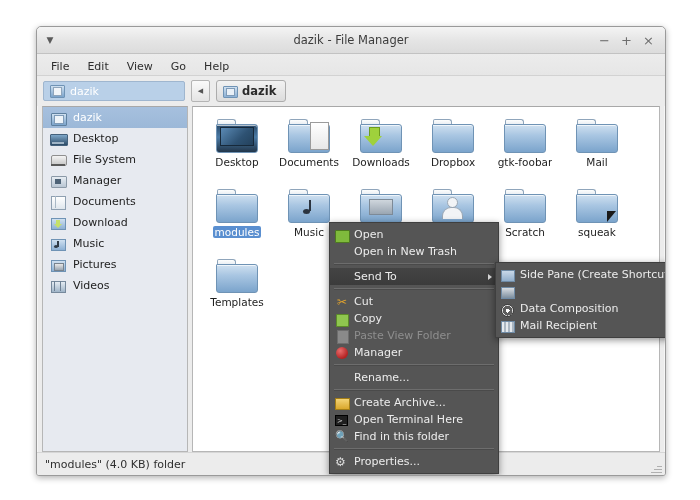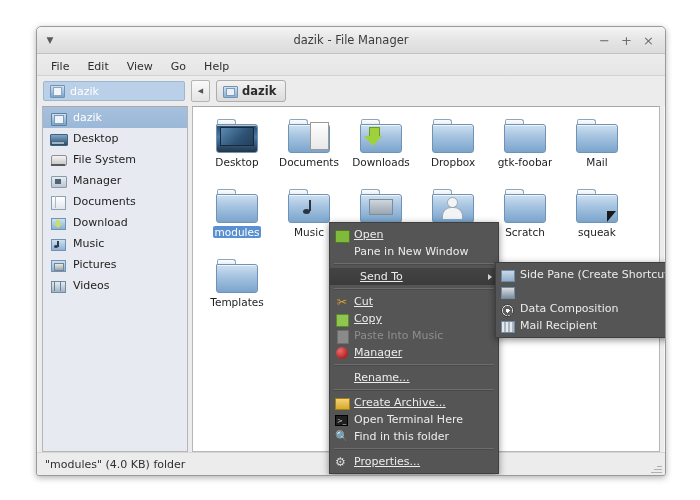--- a/index.html
+++ b/index.html
@@ -268,28 +268,27 @@
   .ctx-row {
     height: 17px;
     display: flex; align-items: center;
     padding: 0 6px 0 5px;
     font-size: 11px; color: #ececec;
     position: relative;
     white-space: nowrap;
   }
   .ctx-row.highlight {
     background: linear-gradient(to bottom, #444444, #3b3b3b);
-    gap: 6px;
   }
   .ctx-row.disabled { color: #8e8e8e; }
   .ctx-icon {
     width: 14px; height: 14px; flex: 0 0 14px;
     margin-right: 5px; position: relative;
   }
-  .ctx-label .u { text-decoration: underline; }
+  .ctx-label .u { }
   .ctx-sep {
     height: 1px; margin: 3px 4px;
     background: #6d6d6d;
     border-bottom: 1px solid #4a4a4a;
   }
   .sub-arrow {
     margin-left: auto;
     width: 0; height: 0;
     border-top: 3.5px solid transparent;
     border-bottom: 3.5px solid transparent;
@@ -577,21 +576,21 @@
 
     <div class="ctx-row">
       <div class="ctx-icon">
           <div class="ic-open"></div>
         </div>
       <span class="ctx-label"><span class="u">Open</span></span>
     </div>
 
     <div class="ctx-row">
       <div class="ctx-icon"></div>
-      <span class="ctx-label">Pane in New Window</span>
+      <span class="ctx-label">Open in New Trash</span>
     </div>
 
     <div class="ctx-sep"></div>
 
     <div class="ctx-row highlight">
       <div class="ctx-icon"></div>
       <span class="ctx-label"><span class="u">Send To</span></span>
       <span class="sub-arrow"></span>
     </div>
 
@@ -606,21 +605,21 @@
       <div class="ctx-icon">
           <div class="ic-copy"></div>
         </div>
       <span class="ctx-label"><span class="u">Copy</span></span>
     </div>
 
     <div class="ctx-row disabled">
       <div class="ctx-icon">
           <div class="ic-paste"></div>
         </div>
-      <span class="ctx-label">Paste Into Music</span>
+      <span class="ctx-label">Paste View Folder</span>
     </div>
 
     <div class="ctx-row">
       <div class="ctx-icon">
           <div class="ic-delete"></div>
         </div>
       <span class="ctx-label"><span class="u">Manager</span></span>
     </div>
 
     <div class="ctx-sep"></div>

